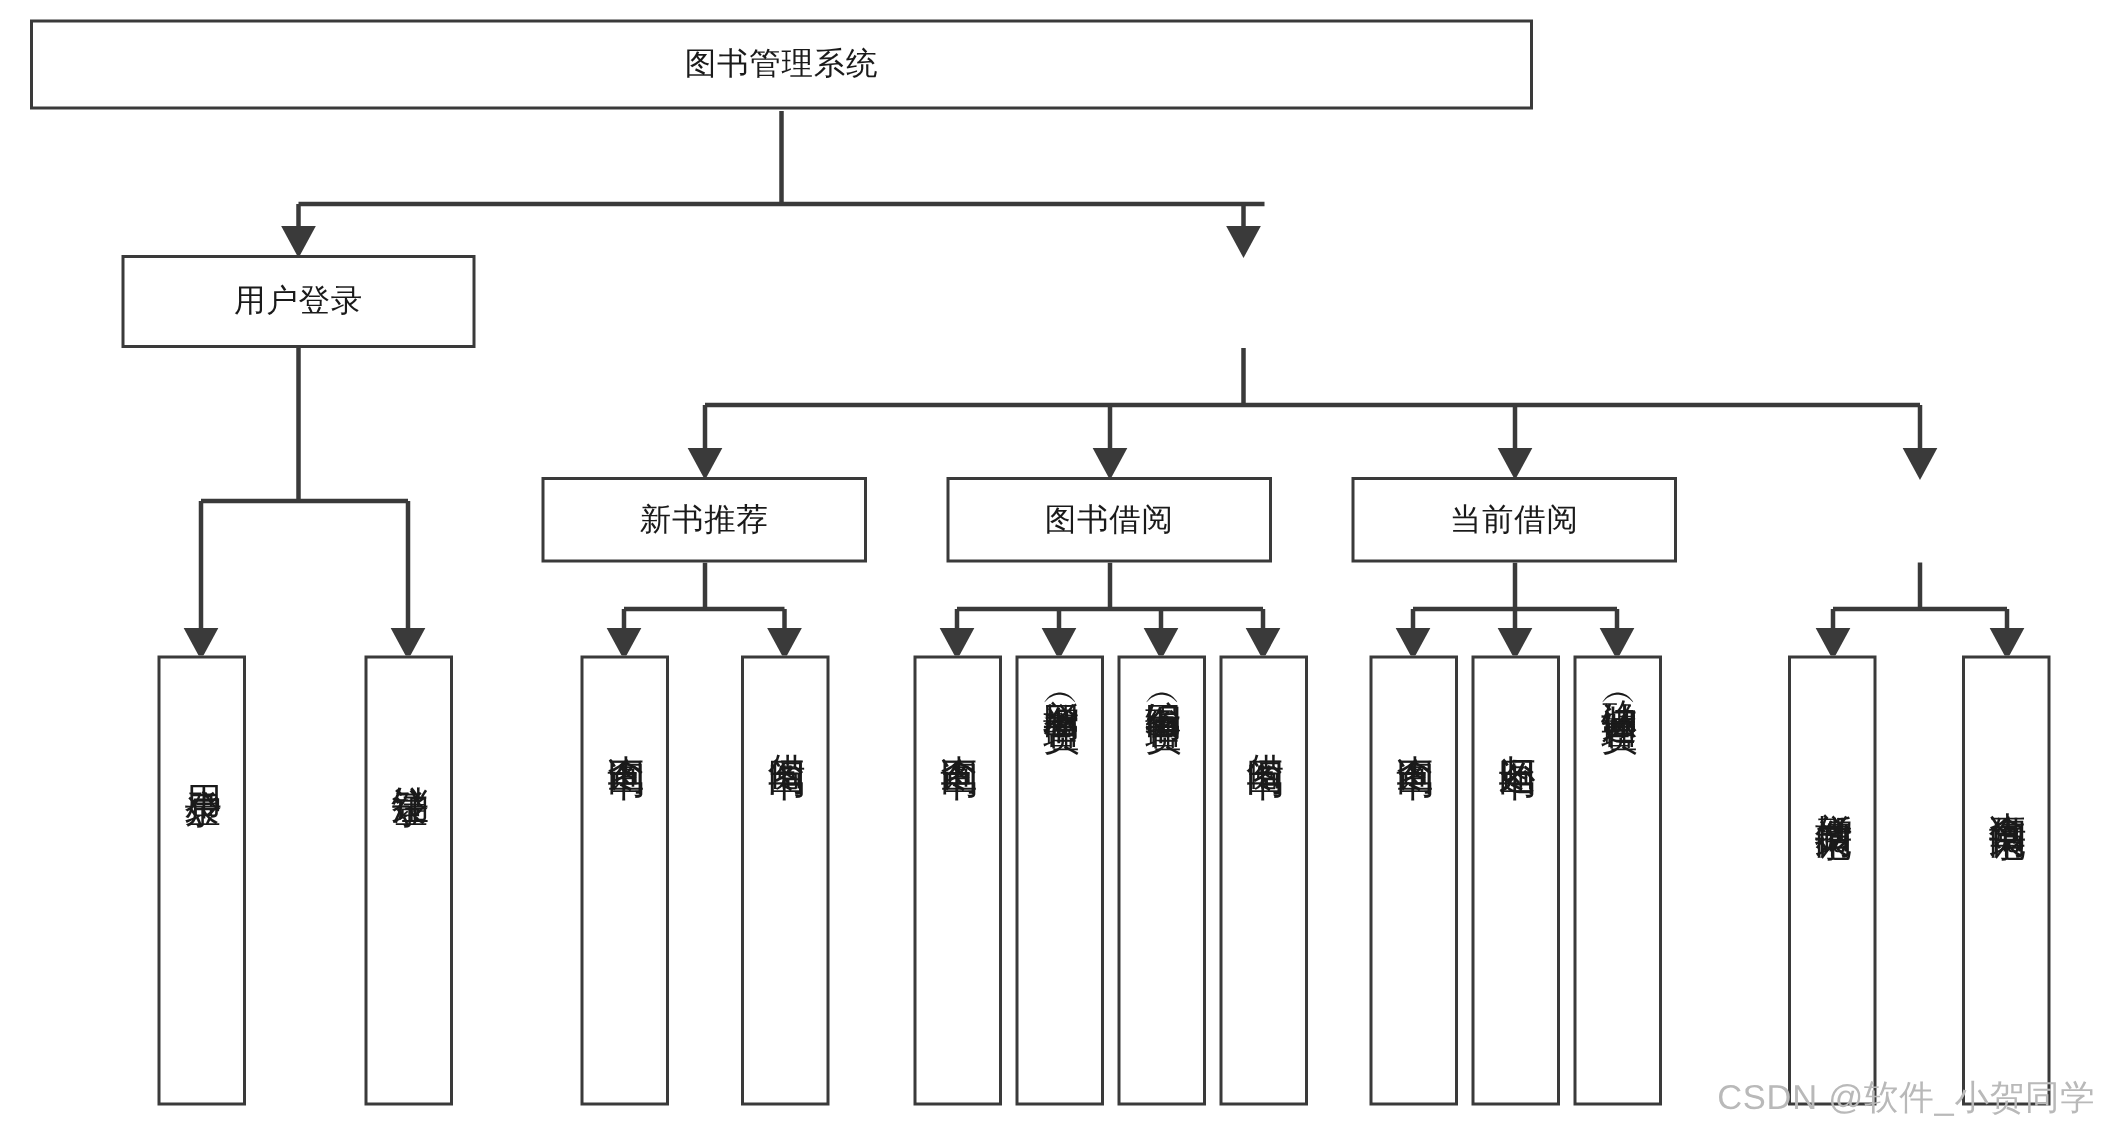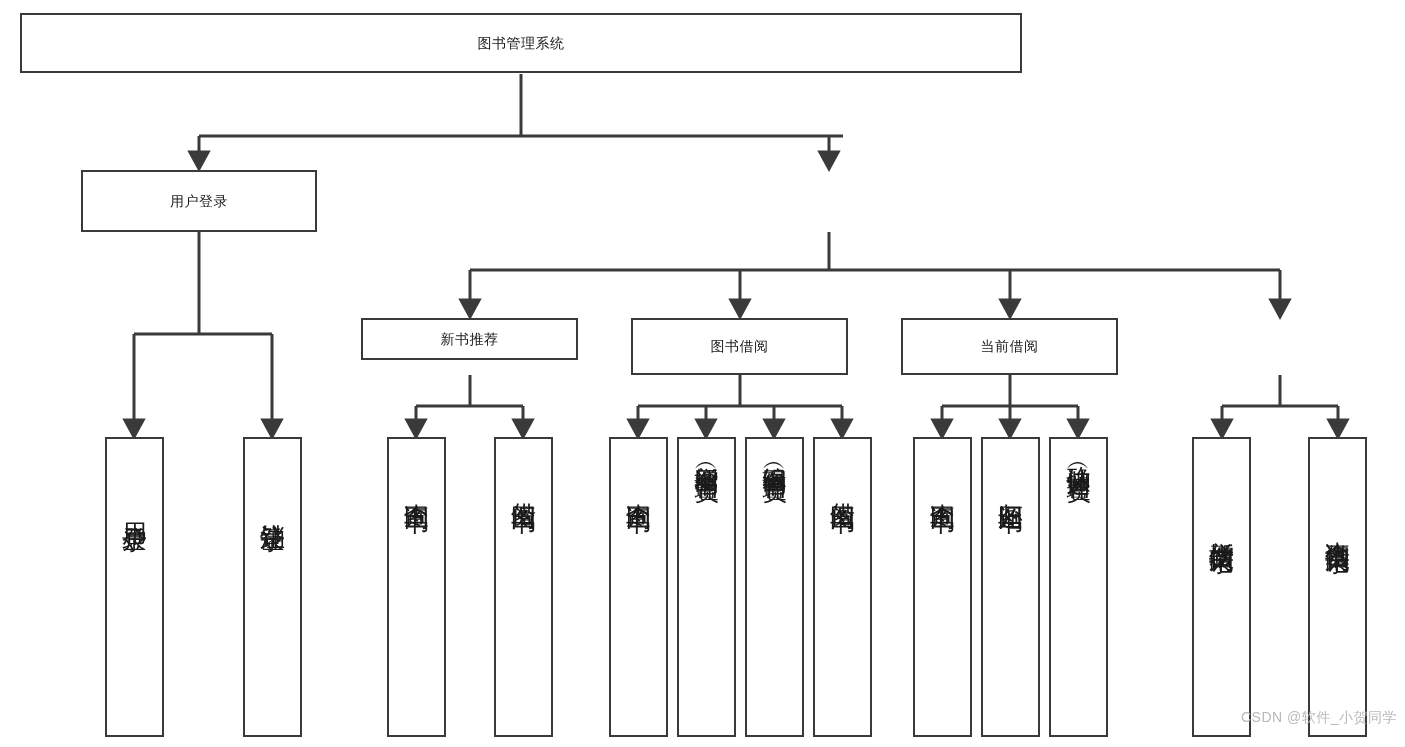--- a/index.html
+++ b/index.html
@@ -35,21 +35,21 @@
     justify-content: center;
     color: #1a1a1a;
   }
   .node .label {
     display: block;
     text-align: center;
     line-height: 1.04;
     letter-spacing: 0.5px;
   }
   .node.horiz .label {
-    font-size: 14px;
+    font-size: 21px;
     white-space: nowrap;
   }
   .node.vert {
     align-items: flex-start;
     padding-top: 4px;
   }
   .node.vert .label {
     writing-mode: vertical-rl;
     text-orientation: upright;
     font-size: 25px;
@@ -69,22 +69,22 @@
   }
   .node.vert.mid3 .label {
     padding-top: 40px;
   }
   .node.vert.top .label {
     padding-top: 4px;
   }
   #watermark {
     position: absolute;
     right: 8px;
-    bottom: 20px;
-    font-size: 14px;
+    bottom: 0;
+    font-size: 23px;
     color: #b9b9b9;
     letter-spacing: 0.5px;
     white-space: nowrap;
     user-select: none;
   }
 </style>
 </head>
 <body>
 
 <div id="diagram-root">
@@ -140,21 +140,21 @@
   </svg>
 
   <div class="node horiz" style="left:20px; top:13px; width:1002px; height:60px;">
     <span class="label">图书管理系统</span>
   </div>
 
   <div class="node horiz" style="left:81px; top:170px; width:236px; height:62px;">
     <span class="label">用户登录</span>
   </div>
 
-  <div class="node horiz" style="left:361px; top:318px; width:217px; height:42px;">
+  <div class="node horiz" style="left:361px; top:318px; width:217px; height:57px;">
     <span class="label">新书推荐</span>
   </div>
   <div class="node horiz" style="left:631px; top:318px; width:217px; height:57px;">
     <span class="label">图书借阅</span>
   </div>
   <div class="node horiz" style="left:901px; top:318px; width:217px; height:57px;">
     <span class="label">当前借阅</span>
   </div>
 
   <div class="node vert mid" style="left:105px; top:437px; width:59px; height:300px;">

